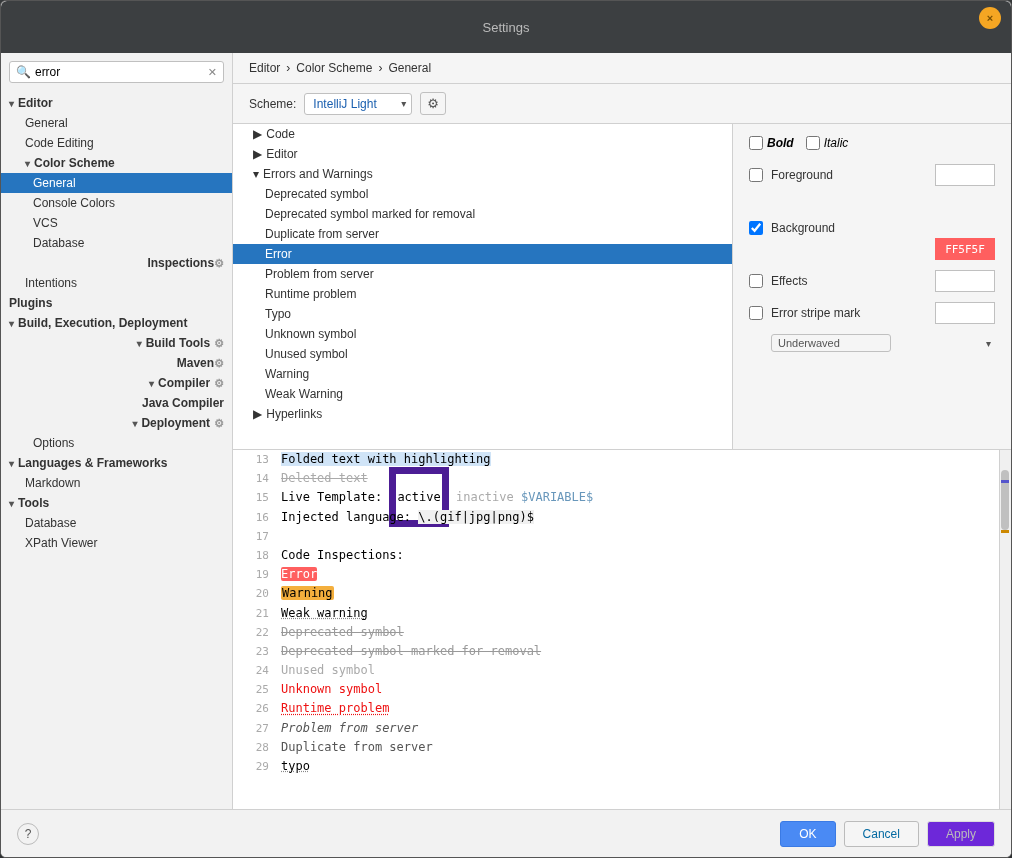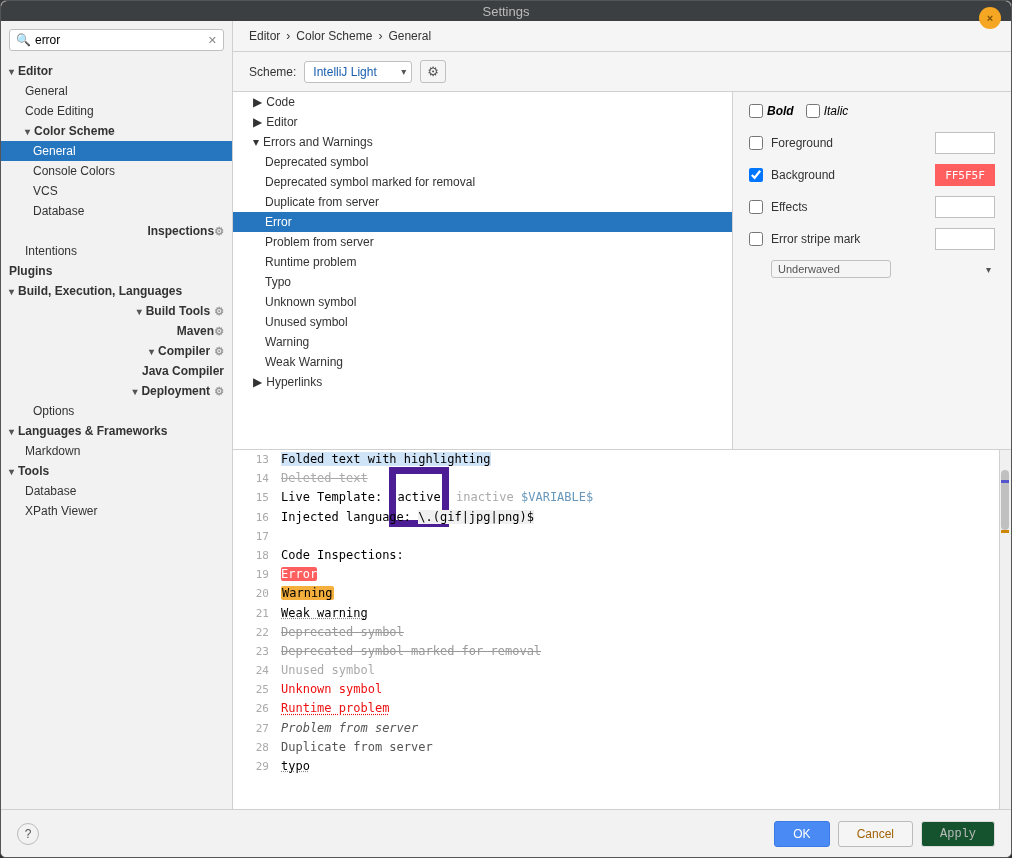--- a/index.html
+++ b/index.html
@@ -1,20 +1,20 @@
 <!DOCTYPE html>
 <html><head>
   <meta charset="utf-8">
   <style>
     * { box-sizing: border-box; margin: 0; padding: 0; }
     body { font-family: 'Segoe UI', Arial, sans-serif; font-size: 13px; background: #3c3f41; display: flex; justify-content: center; align-items: center; min-height: 100vh; }
 
     .dialog { width: 1012px; height: 858px; background: #f2f2f2; border: 1px solid #555; border-radius: 6px; display: flex; flex-direction: column; overflow: hidden; box-shadow: 0 8px 32px rgba(0,0,0,0.6); }
 
-    .title-bar { background: #3c3f41; height: 20px; display: flex; align-items: center; justify-content: center; position: relative; border-radius: 6px 6px 0 0; }
+    .title-bar { background: #3c3f41; height: 52px; display: flex; align-items: center; justify-content: center; position: relative; border-radius: 6px 6px 0 0; }
     .title-bar-text { color: #bbb; font-size: 13px; }
     .close-btn { position: absolute; right: 10px; top: 6px; width: 22px; height: 22px; background: #f5a623; border-radius: 50%; display: flex; align-items: center; justify-content: center; cursor: pointer; font-size: 11px; color: #7a4f00; font-weight: bold; }
 
     .content { display: flex; flex: 1; overflow: hidden; flex-direction: column; }
 
     .main-area { display: flex; flex: 1; overflow: hidden; }
 
     
     .sidebar { width: 232px; background: #f2f2f2; border-right: 1px solid #d0d0d0; overflow-y: auto; display: flex; flex-direction: column; }
     .search-bar { padding: 8px 8px 6px 8px; }
@@ -54,21 +54,21 @@
     .tree-item.selected { background: #2675bf; color: white; }
     .tree-indent1 { padding-left: 20px; }
     .tree-indent2 { padding-left: 32px; }
 
     
     .properties-panel { flex: 1; background: #f5f5f5; padding: 12px 16px; display: flex; flex-direction: column; gap: 10px; min-width: 240px; }
     .prop-row { display: flex; align-items: center; gap: 8px; }
     .prop-checkbox { width: 14px; height: 14px; }
     .prop-label { font-size: 12px; color: #333; flex: 1; }
     .prop-color-box { width: 60px; height: 22px; border: 1px solid #c0c0c0; background: white; font-size: 11px; display: flex; align-items: center; justify-content: center; font-family: monospace; }
-    .prop-color-box.has-color { background: #FF5F5F; color: white; border: none; }
+    .prop-color-box.has-color { background: #FF5F5F; color: white; border: none; margin-top: 42px; }
     .prop-bold { font-weight: bold; font-style: italic; }
     .prop-italic { font-style: italic; }
     .bold-italic-row { display: flex; align-items: center; gap: 12px; margin-bottom: 4px; }
     .bi-check { display: flex; align-items: center; gap: 4px; font-size: 12px; }
     .effects-select-wrap { position: relative; display: inline-flex; align-items: center; margin-left: 22px; }
     .effects-select { border: 1px solid #c0c0c0; border-radius: 3px; padding: 2px 20px 2px 6px; font-size: 11px; background: #f5f5f5; color: #555; appearance: none; min-width: 120px; }
     .effects-select-wrap::after { content: '▾'; position: absolute; right: 4px; color: #555; font-size: 10px; pointer-events: none; }
 
     
     .preview-area { background: white; border-top: 1px solid #d0d0d0; height: 360px; overflow: hidden; display: flex; position: relative; }
@@ -96,22 +96,22 @@
     .right-scrollbar-mark2 { position: absolute; right: 2px; top: 80px; width: 8px; height: 3px; background: #cc8800; }
     .border-box-span { border: 7px solid #4c1d95; padding: 16px 1px; }
 
     
     .bottom-bar { height: 48px; background: #f2f2f2; border-top: 1px solid #d0d0d0; display: flex; align-items: center; justify-content: space-between; padding: 0 16px; }
     .bottom-left { display: flex; align-items: center; }
     .help-btn { width: 22px; height: 22px; border: 1px solid #bbb; border-radius: 50%; display: flex; align-items: center; justify-content: center; font-size: 12px; color: #555; cursor: pointer; }
     .bottom-right { display: flex; gap: 8px; }
     .btn { padding: 5px 18px; border-radius: 3px; font-size: 12px; cursor: pointer; border: 1px solid #bbb; }
     .btn-primary { background: #4a8af4; color: white; border-color: #3a7ae4; }
-    .btn-default { background: #f5f5f5; color: #a16207; }
-    .btn-disabled { background: #14532d; color: #bbb; border-color: #ddd; cursor: default; font-family: Liberation Mono, monospace; }
+    .btn-default { background: #f5f5f5; color: #0369a1; }
+    .btn-disabled { background: #6d28d9; color: #bbb; border-color: #ddd; cursor: default; }
 
     .sidebar-scrollbar { overflow-y: auto; }
   </style>
 </head>
 <body>
 
 <div class="dialog">
 
   <div class="title-bar">
     <span class="title-bar-text">Settings</span>
@@ -162,21 +162,21 @@
             <span class="nav-gear">⚙</span>
           </div>
           <div class="nav-item nav-sub">
             <span>Intentions</span>
           </div>
           <div class="nav-section">
             <span>Plugins</span>
           </div>
           <div class="nav-section">
             <span class="chevron">▾</span>
-            <span>Build, Execution, Languages</span>
+            <span>Build, Execution, Deployment</span>
           </div>
           <div class="nav-section nav-sub nav-item-with-icon">
             <span class="chevron">▾</span>
             <span>Build Tools</span>
             <span class="nav-gear">⚙</span>
           </div>
           <div class="nav-item nav-sub2 nav-item-with-icon">
             <span>Maven</span>
             <span class="nav-gear">⚙</span>
           </div>

